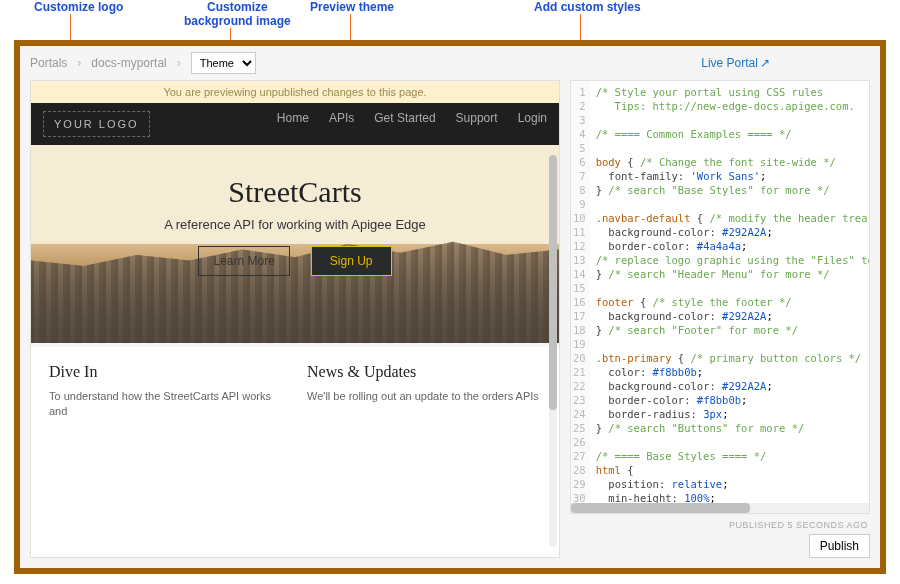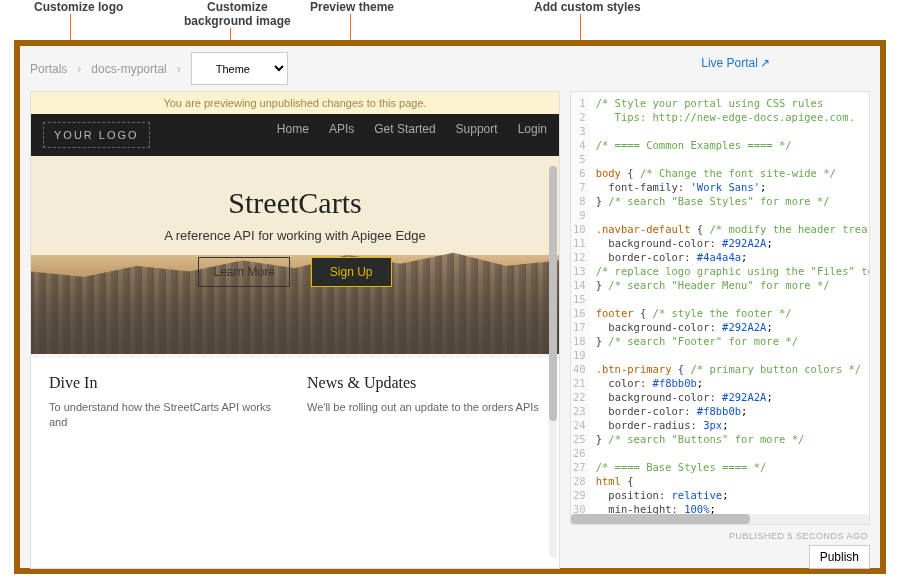--- a/index.html
+++ b/index.html
@@ -1,27 +1,27 @@
 <!DOCTYPE html>
 <html><head>
 <meta charset="utf-8">
 <style>
 * { box-sizing: border-box; margin: 0; padding: 0; }
 body { font-family: Arial, Helvetica, sans-serif; background: #fff; width: 900px; height: 584px; position: relative; overflow: hidden; }
 
 
-.anno { position: absolute; font-size: 12px; font-weight: 700; color: #404040; text-align: center; line-height: 1.2; }
+.anno { position: absolute; font-size: 12px; font-weight: 700; color: #1d4ed8; text-align: center; line-height: 1.2; }
 .anno-line { position: absolute; background: #f36b21; width: 1px; }
 
 
 .editor { position: absolute; left: 14px; top: 40px; right: 14px; bottom: 10px; background: #f5f5f5; border: 6px solid #a16207; padding: 6px 10px 10px; }
 
 .crumbs { font-size: 12px; color: #999; display: flex; align-items: center; gap: 10px; margin-bottom: 6px; }
 .crumb-sep { color: #bbb; }
-.theme-select { font-size: 11px; border: 1px solid #ccc; background: #fff; padding: 1px 20px; height: 33px; }
+.theme-select { font-size: 11px; border: 1px solid #ccc; background: #fff; padding: 1px 4px; height: 22px; }
 
 .live-link { position: absolute; right: 110px; top: 10px; font-size: 12px; color: #1976d2; text-decoration: none; }
 .ext-icon { margin-left: 2px; }
 
 .cols { display: flex; gap: 10px; height: calc(100% - 28px); }
 .preview-col { flex: 1; }
 .code-col { width: 300px; display: flex; flex-direction: column; }
 
 
 .preview-wrap { background: #fff; height: 100%; overflow: hidden; position: relative; border: 1px solid #e0e0e0; }
@@ -159,21 +159,21 @@
               <div>10</div>
               <div>11</div>
               <div>12</div>
               <div>13</div>
               <div>14</div>
               <div>15</div>
               <div>16</div>
               <div>17</div>
               <div>18</div>
               <div>19</div>
-              <div>40</div>
+              <div>20</div>
               <div>21</div>
               <div>22</div>
               <div>23</div>
               <div>24</div>
               <div>25</div>
               <div>26</div>
               <div>27</div>
               <div>28</div>
               <div>29</div>
               <div>30</div>

